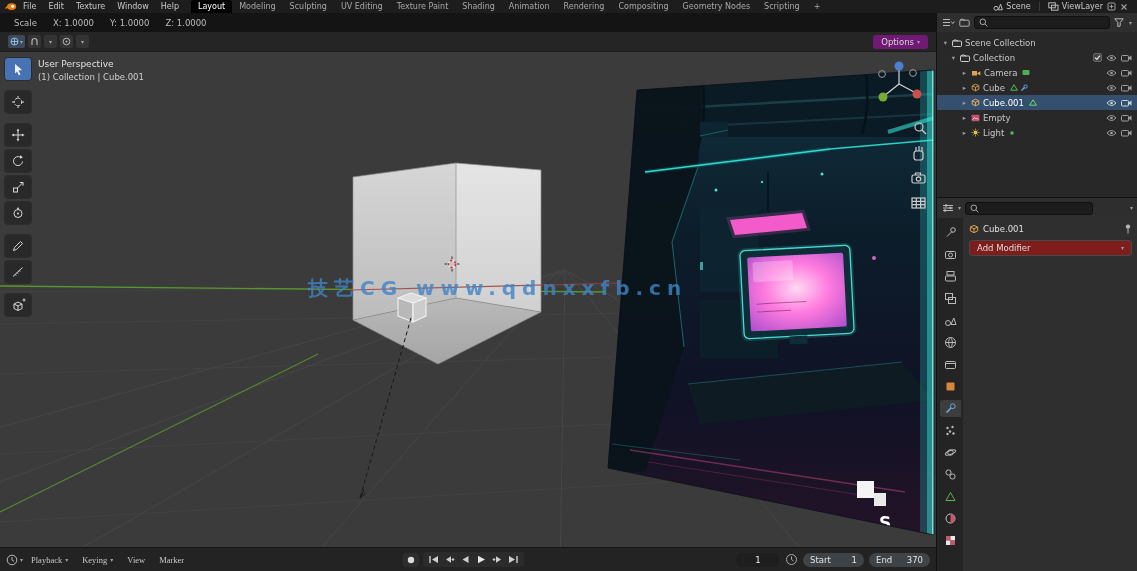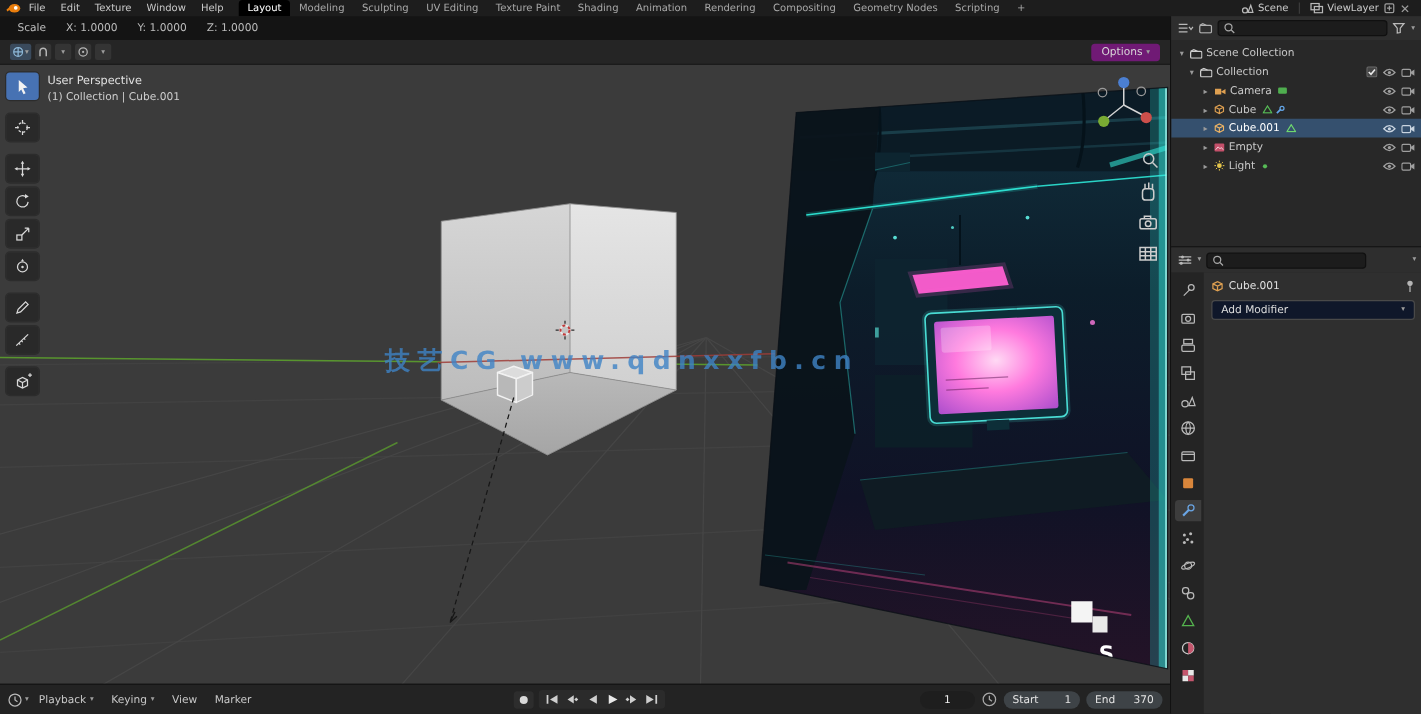--- a/index.html
+++ b/index.html
@@ -51,21 +51,21 @@
   .tool-btn { width:26px; height:22px; background:rgba(40,40,40,.92); border-radius:3px;
               display:flex; align-items:center; justify-content:center;
               box-shadow:0 0 0 1px rgba(0,0,0,.25); }
   .tool-btn.active { background:#4772b3; }
   .tgap { height:3px; }
 
   
   #timeline { position:absolute; left:0; top:547px; width:936px; height:24px;
               background:#232323; border-top:1px solid #151515;
               display:flex; align-items:center; padding:0 6px; }
-  .tl-left { display:flex; align-items:center; gap:2px; }
+  .tl-left { display:flex; align-items:center; gap:2px;font-family:Liberation Serif, serif; }
   .tl-menu { display:flex; align-items:center; gap:3px; padding:0 6px; color:#c8c8c8; }
   #transport { display:flex; align-items:center; gap:4px; }
   #rec-btn { width:16px; height:14px; background:#2d2d2d; border-radius:3px;
              display:flex; align-items:center; justify-content:center; }
   .tp-group { display:flex; align-items:center; gap:1px; background:#2b2b2b;
               border-radius:3px; padding:1px 3px; }
   .tp-btn { width:15px; height:13px; display:flex; align-items:center; justify-content:center;
             border-radius:2px; }
   #tl-fields { display:flex; align-items:center; gap:5px; }
   .tl-field { height:14px; border-radius:7px; background:#3e4347; display:flex;
@@ -98,21 +98,21 @@
                   gap:4px; padding:0 5px; }
   #props-header .searchbox { flex:0 1 95px; }
   #props-main { flex:1; display:flex; min-height:0; }
   #props-tabs { width:26px; background:#242424; display:flex; flex-direction:column;
                 align-items:center; padding-top:6px; gap:5px; }
   .ptab { width:21px; height:17px; display:flex; align-items:center; justify-content:center;
           border-radius:3px 0 0 3px; }
   .ptab.active { background:#3d3d3d; }
   #props-content { flex:1; background:#2f2f2f; padding-top:4px; }
   .pc-row { display:flex; align-items:center; gap:4px; padding:2px 6px; color:#e0e0e0; }
-  #add-modifier { margin:4px 6px 0; height:16px; background:#0f172a; border:1px solid #494949;
+  #add-modifier { margin:4px 6px 0; height:16px; background:#7f1d1d; border:1px solid #494949;
                   border-radius:3px; display:flex; align-items:center; gap:4px;
                   padding:0 7px; color:#dddddd; }
 </style>
 </head>
 <body>
 
 <div id="stage">
 
   <div id="topbar">
     <svg class="ic" width="12" height="9" viewBox="0 0 12 9">

